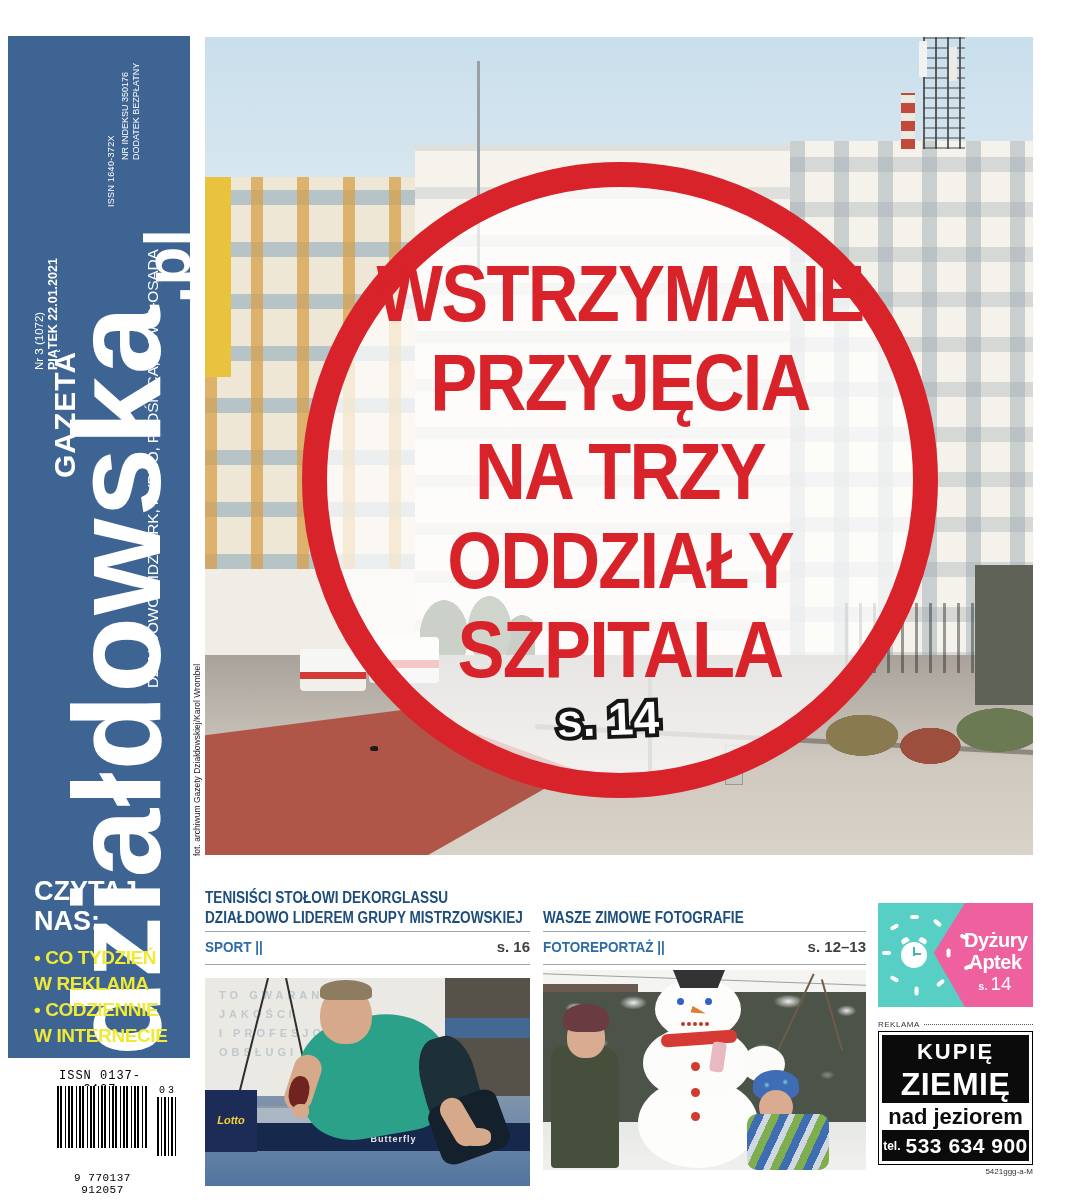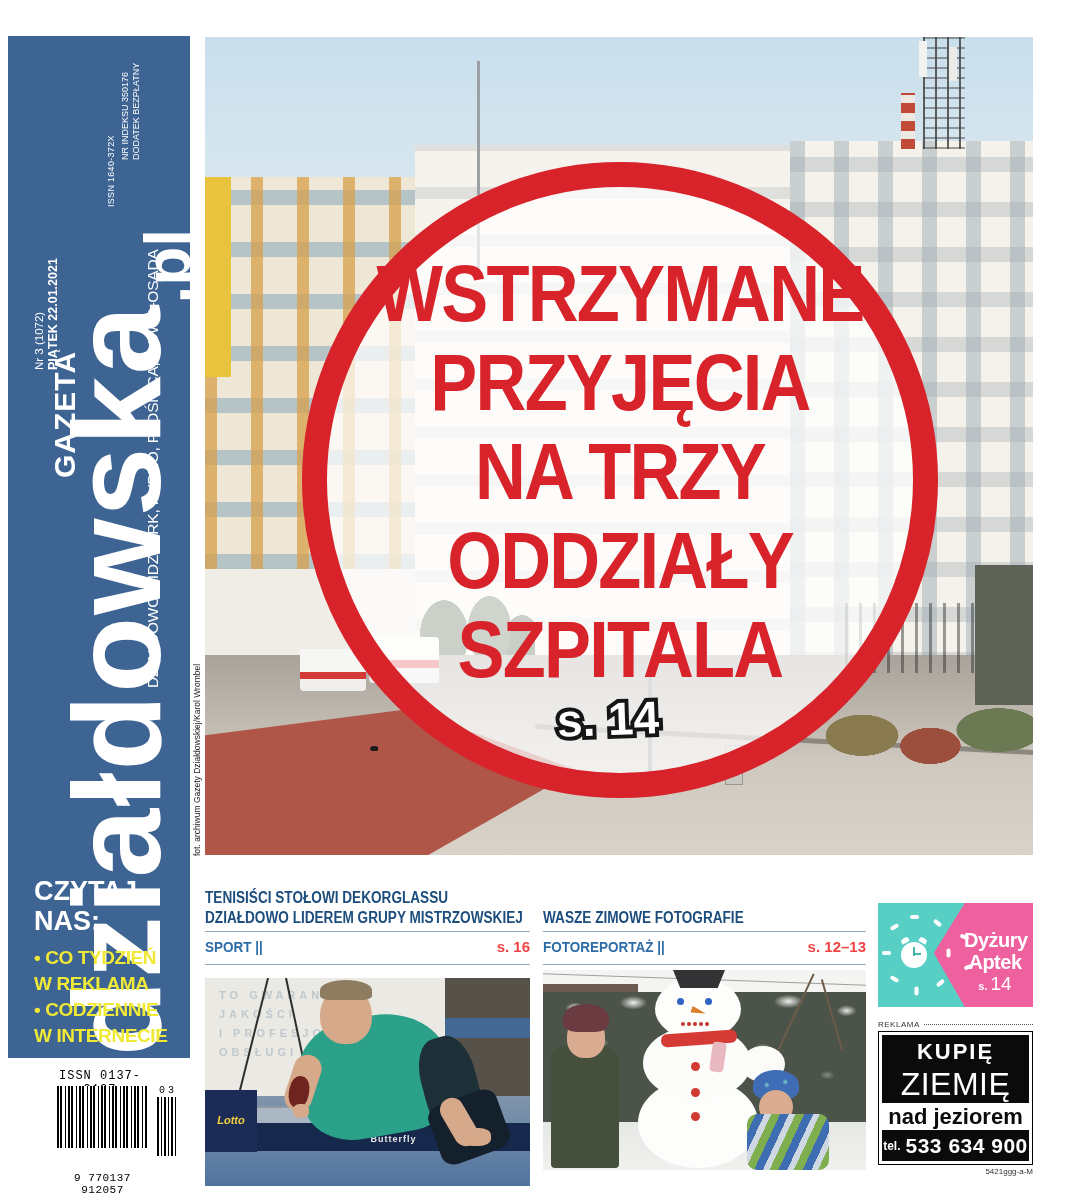--- a/index.html
+++ b/index.html
@@ -49,21 +49,21 @@
   .credit{left:192px;top:856px;font-size:8.5px;color:#1a1a1a;}
 
   
   .teaser{width:325px;}
   .t-head{display:flex;flex-direction:column;justify-content:flex-end;height:46px;
           color:#1c4d7d;font-weight:bold;font-size:16px;line-height:20px;}
   .t-head div{transform:scaleX(0.85);transform-origin:left;white-space:nowrap;}
   .t-rule{border-top:1px solid #97a7b4;margin-top:3px;}
   .t-row{display:flex;justify-content:space-between;align-items:baseline;padding:6px 0 6px;}
   .t-section{color:#2d6ca6;font-weight:bold;font-size:15px;transform:scaleX(0.9);transform-origin:left;}
-  .t-page{color:#ef4444;font-weight:bold;font-size:15px;}
+  .t-page{color:#404040;font-weight:bold;font-size:15px;}
   .t-photo{position:relative;overflow:hidden;}
 
   
   .pharm{left:878px;top:903px;width:155px;height:104px;background:#58cfc5;overflow:hidden;}
   .pharm-wedge{position:absolute;left:0;top:0;right:0;bottom:0;background:#ee609e;
                clip-path:polygon(36% 48%,56% 0%,100% 0%,100% 100%,56% 100%);}
   .pharm-text{position:absolute;left:86px;top:26px;width:62px;text-align:center;color:#fff;font-weight:bold;}
   .pharm-text .l{font-size:20px;line-height:22px;letter-spacing:-0.5px;}
   .pharm-page{font-size:11px;}
   .pharm-page .n{font-size:19px;font-weight:normal;}
@@ -73,21 +73,21 @@
   .clock .bell1,.clock .bell2{position:absolute;top:-4px;width:8px;height:5px;background:#fff;border-radius:50% 50% 0 0;}
   .clock .bell1{left:0;transform:rotate(-30deg);} .clock .bell2{right:0;transform:rotate(30deg);}
   .pill{position:absolute;width:9px;height:4px;background:#fff;border-radius:2px;}
   .reklama{left:878px;top:1020px;width:155px;display:flex;align-items:center;gap:4px;
            font-size:8px;letter-spacing:0.5px;color:#333;}
   .reklama .dots{flex:1;border-top:1px dotted #555;}
   .land{left:878px;top:1031px;width:155px;height:134px;border:1px solid #000;box-sizing:border-box;
         padding:3px;display:flex;flex-direction:column;}
   .land-black1{height:68px;background:#0b0b0b;color:#fff;text-align:center;}
   .land-black1 .l1{font-size:22px;font-weight:bold;letter-spacing:2px;line-height:33px;}
-  .land-black1 .l2{font-size:32px;font-weight:normal;letter-spacing:0.5px;line-height:33px;}
+  .land-black1 .l2{font-size:32px;font-weight:bold;letter-spacing:0.5px;line-height:33px;}
   .land-white{height:27px;text-align:center;font-weight:bold;font-size:22px;line-height:27px;color:#0b0b0b;}
   .land-black2{flex:1;background:#0b0b0b;color:#fff;display:flex;align-items:center;justify-content:center;gap:5px;}
   .land-black2 .tel{font-size:12px;font-weight:bold;}
   .land-black2 .num{font-size:21px;font-weight:bold;letter-spacing:0.5px;}
   .ad-code{left:878px;top:1167px;width:155px;text-align:right;font-size:8px;color:#333;}
 
   
   .banner-lines div{color:#bfc9cd;font-weight:bold;font-size:11px;letter-spacing:4px;line-height:19px;}
   .lotto{color:#f5d23c;font-weight:bold;font-style:italic;font-size:11px;text-align:center;line-height:60px;}
   .butterfly{color:#e8e8e8;font-size:9px;letter-spacing:1px;font-weight:bold;}

